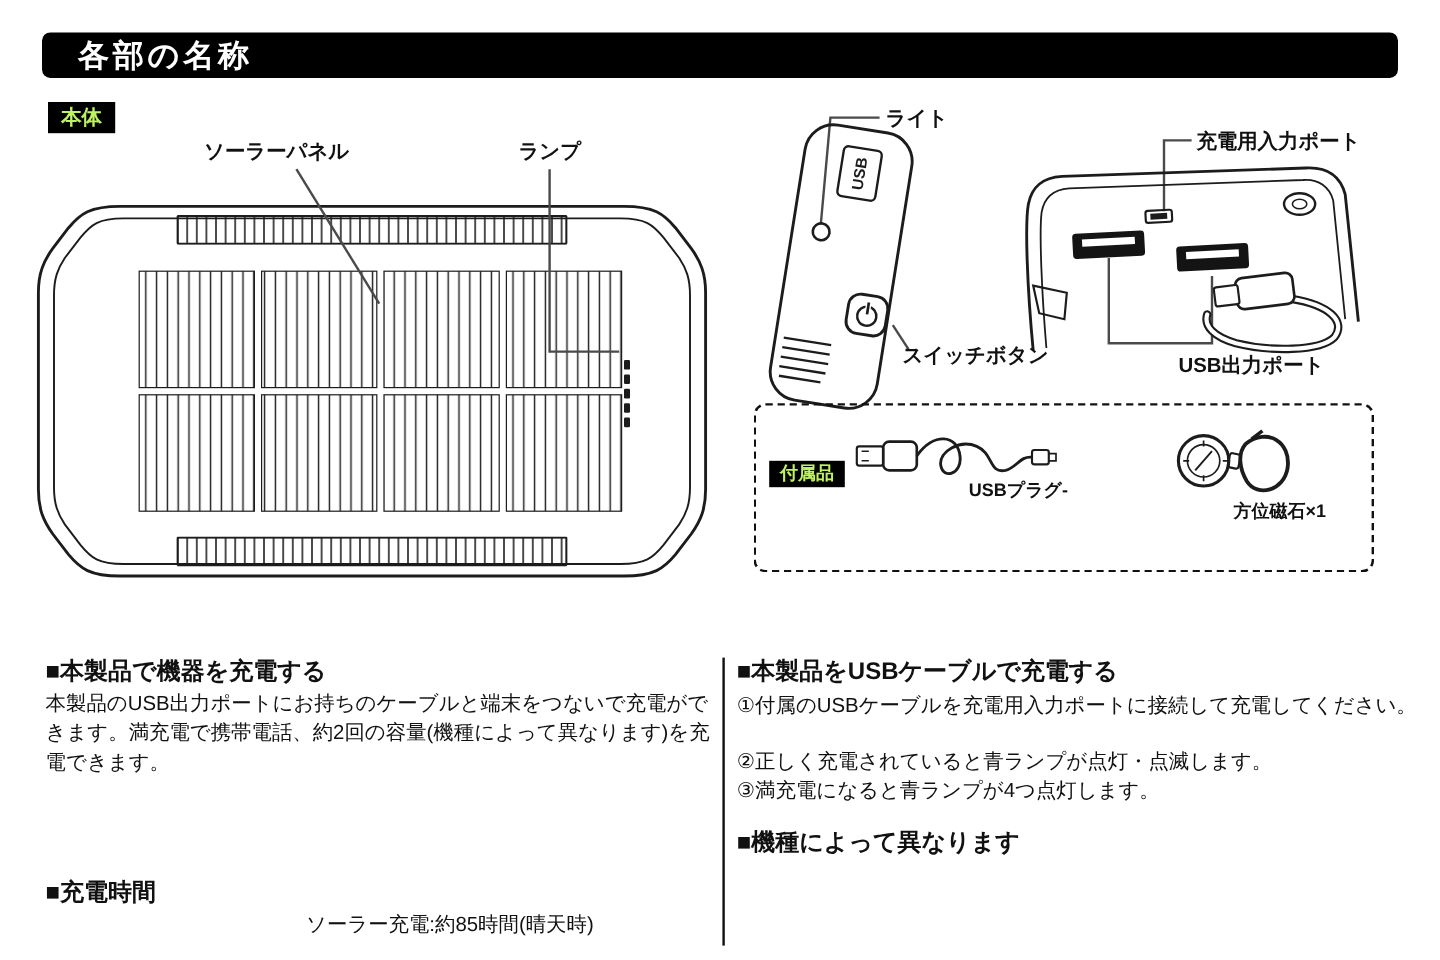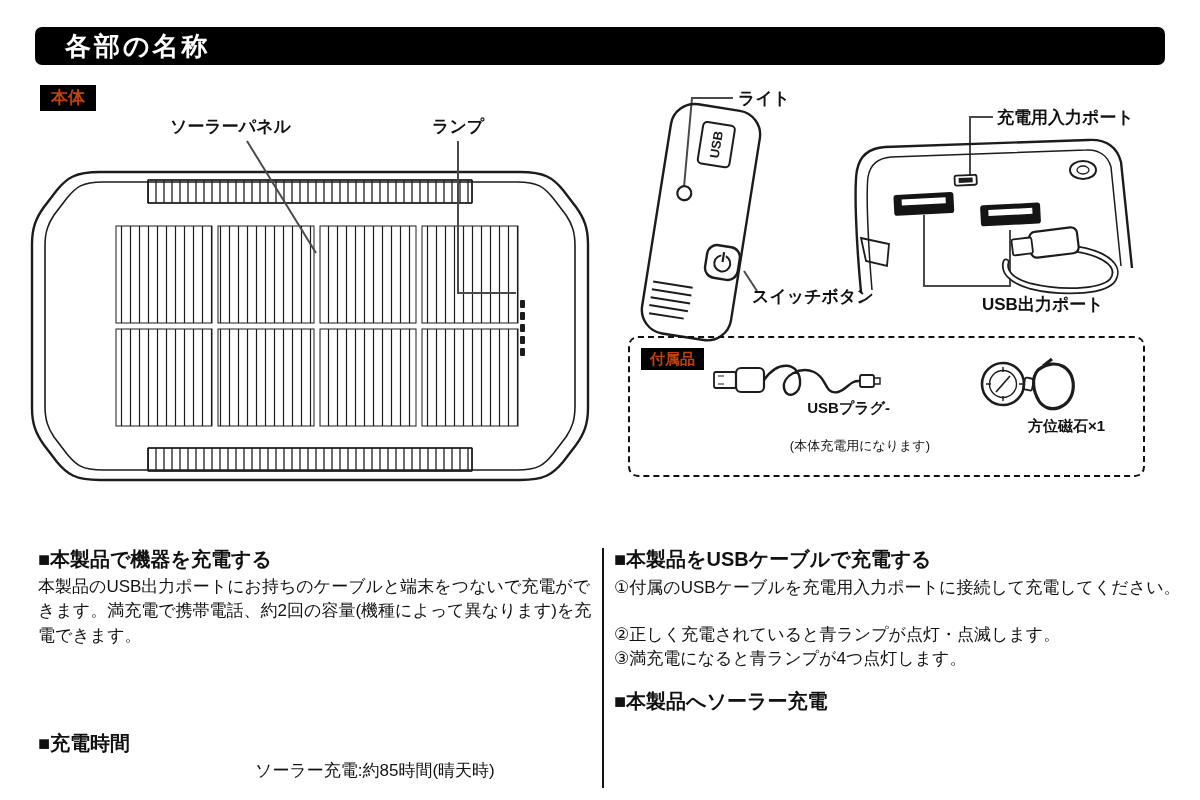--- a/index.html
+++ b/index.html
@@ -2,23 +2,23 @@
 <html><head>
 <meta charset="utf-8">
 <style>
   html,body{margin:0;padding:0;background:#fff;}
   .page{position:relative;width:1200px;height:800px;background:#fff;overflow:hidden;
         font-family:"Liberation Sans","DejaVu Sans",sans-serif;color:#111;}
   .abs{position:absolute;}
   .banner{background:#000;color:#ffffff;border-radius:7px;font-weight:bold;font-size:26px;
           letter-spacing:3px;line-height:38px;height:38px;width:1130px;padding-left:30px;
           box-sizing:border-box;}
-  .badge{background:#000;color:#c2410c;font-weight:bold;font-size:17px;padding:3px 11px;
+  .badge{background:#000;color:#bef264;font-weight:bold;font-size:17px;padding:3px 11px;
          line-height:1.2;display:inline-block;}
-  .badge.small{font-size:15px;padding:2px 9px;}
+  .badge.small{font-size:15px;padding:2px 9px;margin-top:36px;}
   .lbl{font-weight:bold;font-size:17px;white-space:nowrap;}
   .h{font-weight:bold;font-size:20px;white-space:nowrap;}
   .body-text{font-size:17px;line-height:1.44;}
   .hang{padding-left:17px;text-indent:-17px;}
   .center{text-align:right;}
   .acc-box{border:2.5px dashed #111;border-radius:10px;box-sizing:border-box;}
   .note{font-size:13px;}
   .divider{background:#111;}
   svg{display:block;}
 </style>
@@ -141,30 +141,29 @@
   <div class="abs lbl" style="left:170px;top:115px">ソーラーパネル</div>
   <div class="abs lbl" style="left:432px;top:115px">ランプ</div>
   <div class="abs lbl" style="left:738px;top:87px">ライト</div>
   <div class="abs lbl" style="left:997px;top:106px">充電用入力ポート</div>
   <div class="abs lbl" style="left:752px;top:285px">スイッチボタン</div>
   <div class="abs lbl" style="left:982px;top:293px">USB出力ポート</div>
 
   <div class="abs acc-box" style="left:628px;top:336px;width:517px;height:141px"></div>
   <div class="abs badge small" style="left:641px;top:348px">付属品</div>
   <div class="abs lbl center" style="left:700px;top:399px;width:190px;font-size:15px">USBプラグ-</div>
-  <div class="abs note center" style="left:660px;top:437px;width:270px">(本体充電用になります)</div>
   <div class="abs lbl center" style="left:955px;top:417px;width:150px;font-size:15px">方位磁石×1</div>
 
   <div class="abs divider" style="left:602px;top:548px;width:2px;height:240px"></div>
 
   <div class="abs h" style="left:38px;top:546px">■本製品で機器を充電する</div>
   <div class="abs body-text" style="left:38px;top:575px;width:558px">本製品のUSB出力ポートにお持ちのケーブルと端末をつないで充電ができます。満充電で携帯電話、約2回の容量(機種によって異なります)を充電できます。</div>
   <div class="abs h" style="left:38px;top:730px">■充電時間</div>
   <div class="abs body-text" style="left:38px;top:801px">USB充電:約10時間</div>
   <div class="abs body-text" style="left:255px;top:759px">ソーラー充電:約85時間(晴天時)</div>
 
   <div class="abs h" style="left:614px;top:546px">■本製品をUSBケーブルで充電する</div>
   <div class="abs body-text hang" style="left:614px;top:576px;width:552px">①付属のUSBケーブルを充電用入力ポートに接続して充電してください。</div>
   <div class="abs body-text hang" style="left:614px;top:623px;width:552px">②正しく充電されていると青ランプが点灯・点滅します。</div>
   <div class="abs body-text hang" style="left:614px;top:647px;width:552px">③満充電になると青ランプが4つ点灯します。</div>
-  <div class="abs h" style="left:614px;top:688px">■本製品へソーラー充電</div>
+  <div class="abs h" style="left:614px;top:688px">■機種によって異なります</div>
 
 </div>
 
 </body></html>

